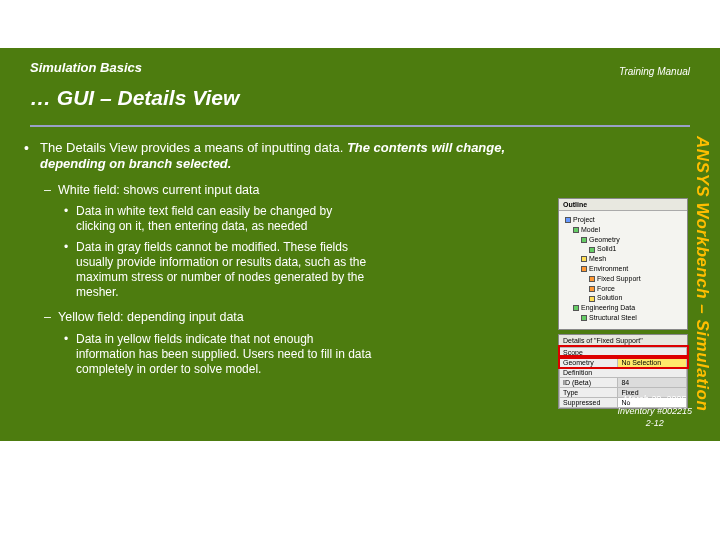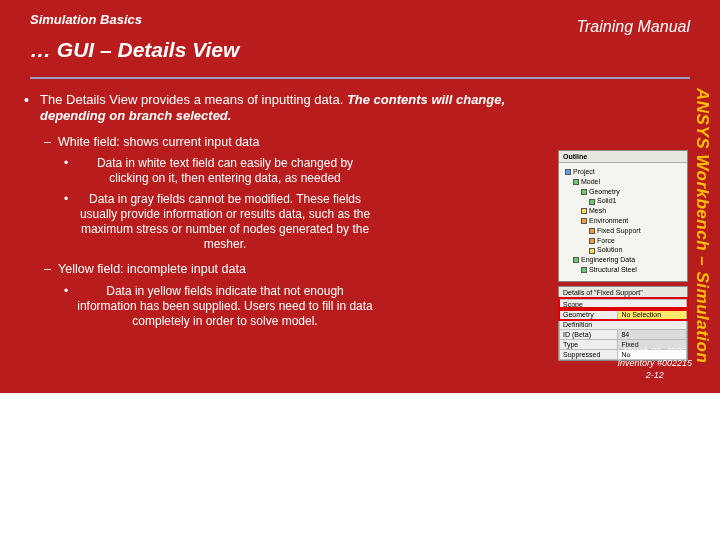--- a/index.html
+++ b/index.html
@@ -1,31 +1,31 @@
 <!DOCTYPE html>
 <html><head>
 <meta charset="utf-8">
 <style>
   * { margin: 0; padding: 0; box-sizing: border-box; }
   html, body { width: 720px; height: 540px; font-family: Arial, Helvetica, sans-serif; }
-  .slide { width: 720px; height: 393px; background: #b91c1c; position: relative; color: #fff; }
+  .slide { width: 720px; height: 393px; background: #4d7c0f; position: relative; color: #fff; margin-top: 48px; }
   .kicker { position: absolute; left: 30px; top: 12px; font-size: 13px; font-weight: bold; font-style: italic; }
   .title { position: absolute; left: 30px; top: 38px; font-size: 21px; font-weight: bold; font-style: italic; }
   .logo { position: absolute; right: 30px; top: 14px; text-align: right; }
   .logo-main { font-size: 21px; font-weight: bold; letter-spacing: 1px; }
   .logo-tri { display: inline-block; width: 0; height: 0; border-left: 9px solid transparent; border-right: 0 solid transparent; border-bottom: 15px solid #fff; vertical-align: baseline; margin-left: 2px; }
-  .logo-sub { font-size: 16px; font-style: italic; margin-top: 4px; }
+  .logo-sub { font-size: 10px; font-style: italic; margin-top: 4px; }
   .rule { position: absolute; left: 30px; right: 30px; top: 77px; height: 0; border-top: 2px solid #9aa0c8; }
   .content { position: absolute; left: 24px; top: 92px; width: 510px; color: #fff; font-size: 13px; line-height: 1.25; }
   .b1 { padding-left: 16px; position: relative; margin-bottom: 8px; }
   .b1::before { content: "•"; position: absolute; left: 0; top: 0; font-size: 14px; }
   .b1-strong { font-weight: bold; font-style: italic; }
   .b2 { padding-left: 34px; position: relative; margin-top: 10px; font-size: 12.5px; font-weight: normal; }
   .b2::before { content: "–"; position: absolute; left: 20px; top: 0; }
-  .b3 { padding-left: 52px; position: relative; margin-top: 6px; font-size: 12px; font-weight: normal; max-width: 350px; text-align: center; }
+  .b3 { padding-left: 52px; position: relative; margin-top: 6px; font-size: 12px; font-weight: normal; max-width: 350px; }
   .b3::before { content: "•"; position: absolute; left: 40px; top: 0; }
   .sidetext { position: absolute; right: 8px; top: 88px; writing-mode: vertical-rl; font-size: 17px; font-weight: bold; font-style: italic; color: #ffbe00; letter-spacing: 0.5px; }
   .footer { position: absolute; right: 28px; bottom: 12px; text-align: center; color: #fff; font-style: italic; font-size: 9px; line-height: 1.35; }
 
   
   .mock { position: absolute; right: 32px; top: 150px; width: 130px; }
   .mock-panel { background: #f4f4f0; border: 1px solid #888; font-size: 7px; color: #000; }
   .mock-outline-title { background: #e8e8e0; padding: 2px 4px; border-bottom: 1px solid #aaa; font-weight: bold; }
   .mock-tree { padding: 4px 6px 6px 6px; line-height: 1.4; }
   .tree-row { white-space: nowrap; }
@@ -58,21 +58,21 @@
   </div>
   <div class="rule"></div>
 
   <div class="content">
     <div class="b1">
       <span>The Details View provides a means of inputting data.  </span><span class="b1-strong">The contents will change, depending on branch selected.</span>
     </div>
     <div class="b2">White field: shows current input data</div>
     <div class="b3">Data in white text field can easily be changed by clicking on it, then entering data, as needed</div>
     <div class="b3">Data in gray fields cannot be modified.  These fields usually provide information or results data, such as the maximum stress or number of nodes generated by the mesher.</div>
-    <div class="b2">Yellow field: incomplete input data</div>
+    <div class="b2">Yellow field: depending input data</div>
     <div class="b3">Data in yellow fields indicate that not enough information has been supplied.  Users need to fill in data completely in order to solve model.</div>
   </div>
 
   <div class="sidetext">ANSYS Workbench – Simulation</div>
 
   <div class="mock">
     <div class="mock-panel">
       <div class="mock-outline-title">Outline</div>
       <div class="mock-tree">
         <div class="tree-row"><span class="sq b"></span><span>Project</span></div>

